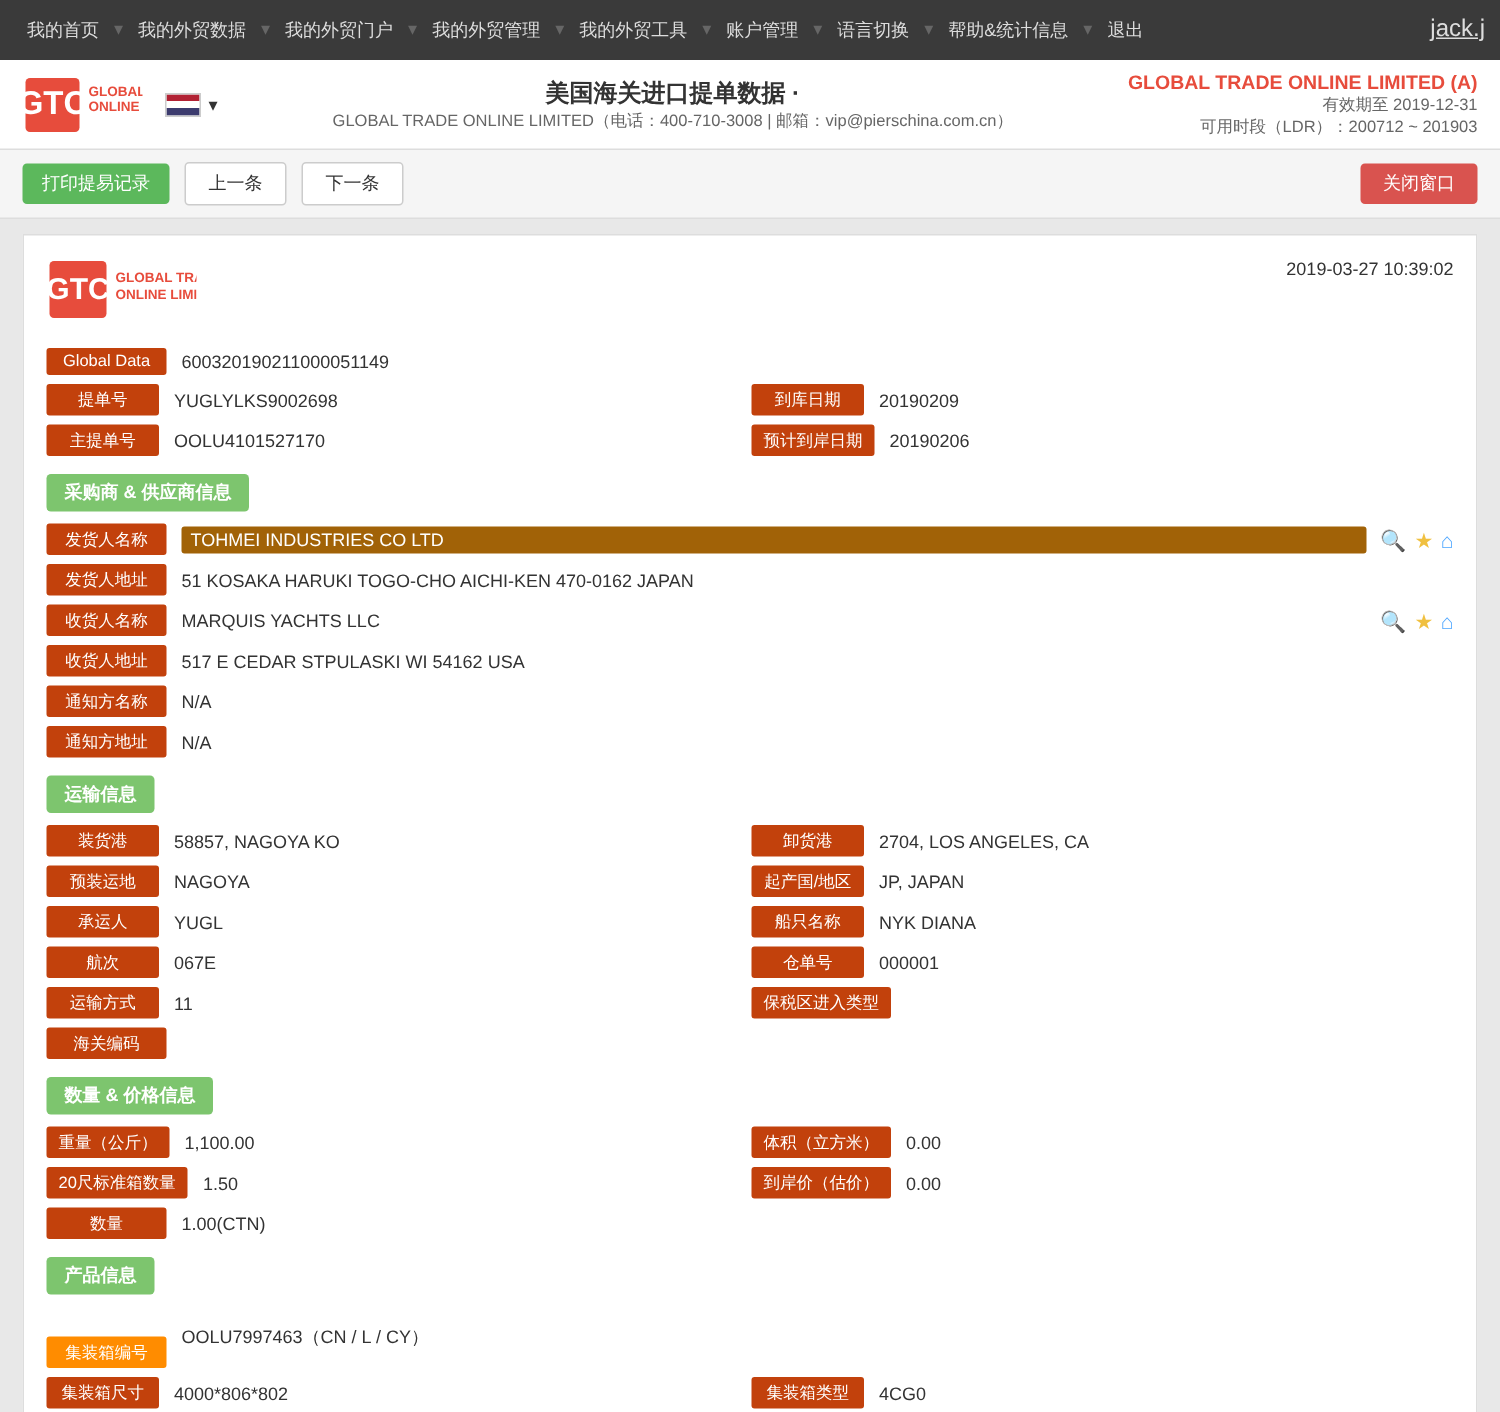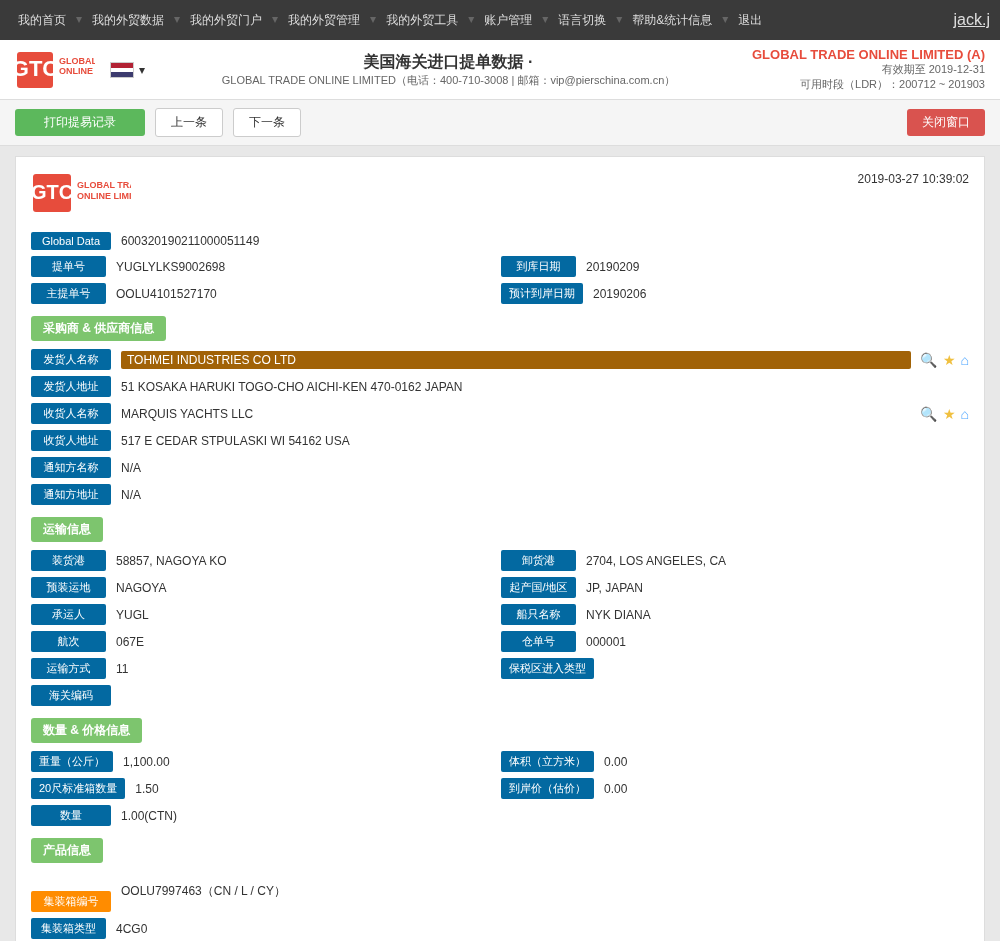--- a/index.html
+++ b/index.html
@@ -21,36 +21,36 @@
     .flag { width: 24px; height: 16px; background: linear-gradient(to bottom, #B22234 33%, #fff 33%, #fff 66%, #3C3B6E 66%); border: 1px solid #ccc; }
     .header-center { text-align: center; }
     .header-center-title { font-size: 16px; color: #333; font-weight: bold; }
     .header-center-sub { font-size: 11px; color: #666; }
     .header-right { text-align: right; }
     .brand-name { color: #e74c3c; font-weight: bold; font-size: 13px; }
     .brand-sub { font-size: 11px; color: #666; }
 
     
     .toolbar { background: #f5f5f5; padding: 8px 15px; display: flex; align-items: center; gap: 10px; border-bottom: 1px solid #ddd; }
-    .btn-print { background: #5cb85c; color: #fff; border: none; padding: 5px 29px; border-radius: 3px; cursor: pointer; font-size: 12px; }
+    .btn-print { background: #5cb85c; color: #fff; border: none; padding: 5px 13px; border-radius: 3px; cursor: pointer; font-size: 12px; }
     .btn-nav { background: #fff; color: #333; border: 1px solid #ccc; padding: 5px 15px; border-radius: 3px; cursor: pointer; font-size: 12px; }
     .btn-close { background: #d9534f; color: #fff; border: none; padding: 5px 15px; border-radius: 3px; cursor: pointer; font-size: 12px; float: right; margin-left: auto; }
 
     
     .main-content { padding: 10px 15px; background: #e8e8e8; }
     .document-card { background: #fff; border: 1px solid #ddd; padding: 15px; margin-bottom: 5px; }
 
     
     .doc-header { display: flex; justify-content: space-between; align-items: flex-start; margin-bottom: 15px; }
     .doc-logo { display: flex; align-items: center; }
     .doc-timestamp { font-size: 12px; color: #333; }
 
     
     .info-row { display: flex; align-items: center; margin-bottom: 6px; }
-    .info-label { background: #0369a1; color: #fff; padding: 3px 8px; border-radius: 2px; font-size: 11px; min-width: 80px; text-align: center; margin-right: 10px; }
+    .info-label { background: #c2410c; color: #fff; padding: 3px 8px; border-radius: 2px; font-size: 11px; min-width: 80px; text-align: center; margin-right: 10px; }
     .info-value { font-size: 12px; color: #333; flex: 1; }
     .info-value-highlight { background: #a16207; color: #fff; padding: 2px 6px; border-radius: 2px; }
     .info-col { display: flex; align-items: center; flex: 1; }
     .info-col .info-label { min-width: 75px; }
 
     
     .section-header { display: flex; align-items: center; margin: 12px 0 8px 0; }
     .section-title { background: #7dc56e; color: #fff; padding: 4px 12px; border-radius: 3px; font-size: 12px; font-weight: bold; }
 
     
@@ -306,20 +306,24 @@
       <span class="section-title">产品信息</span>
     </div>
 
     <div class="info-row">
       <span class="container-num-label">集装箱编号</span>
       <span class="info-value">OOLU7997463（CN / L / CY）</span>
     </div>
 
     <div class="two-col-row" style="margin-top:6px;">
       <div class="info-col">
+        <span class="info-label">集装箱尺寸</span>
+        <span class="info-value">4000*806*802</span>
+      </div>
+      <div class="info-col">
         <span class="info-label">集装箱类型</span>
         <span class="info-value">4CG0</span>
       </div>
     </div>
 
     <div class="two-col-row" style="margin-top:6px;">
       <div class="info-col">
         <span class="info-label">数量</span>
         <span class="info-value">1.00</span>
       </div>

